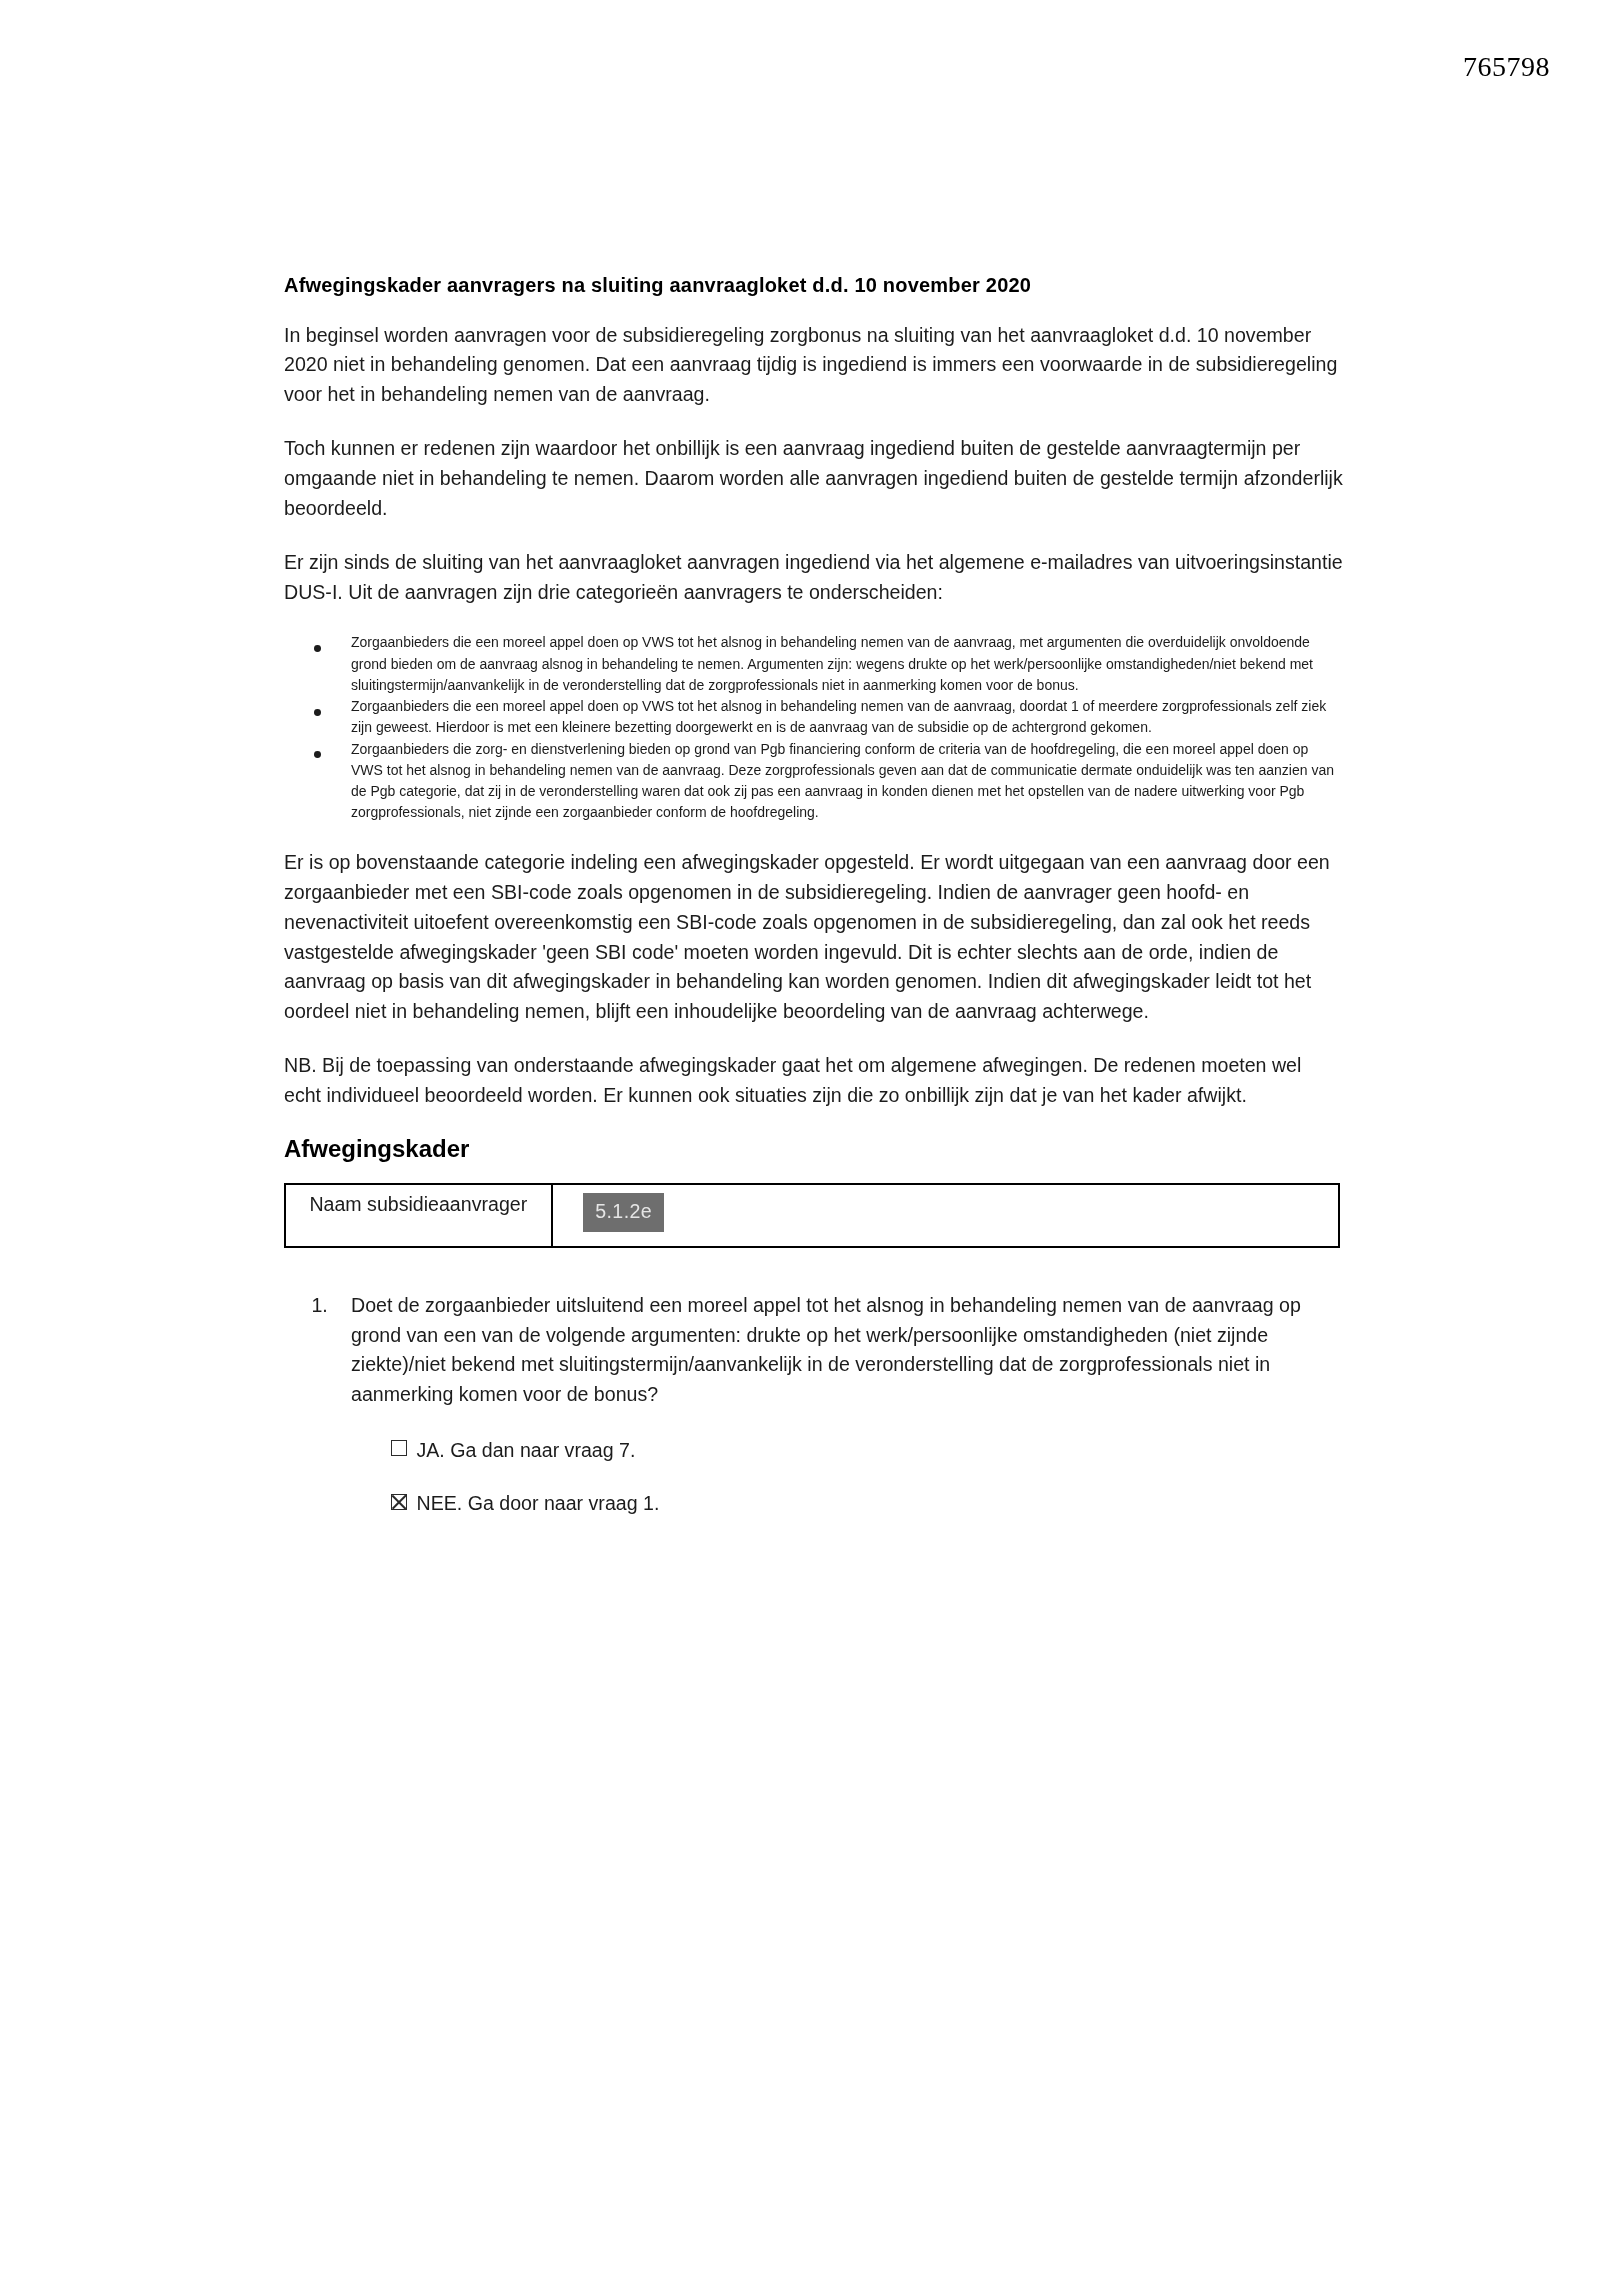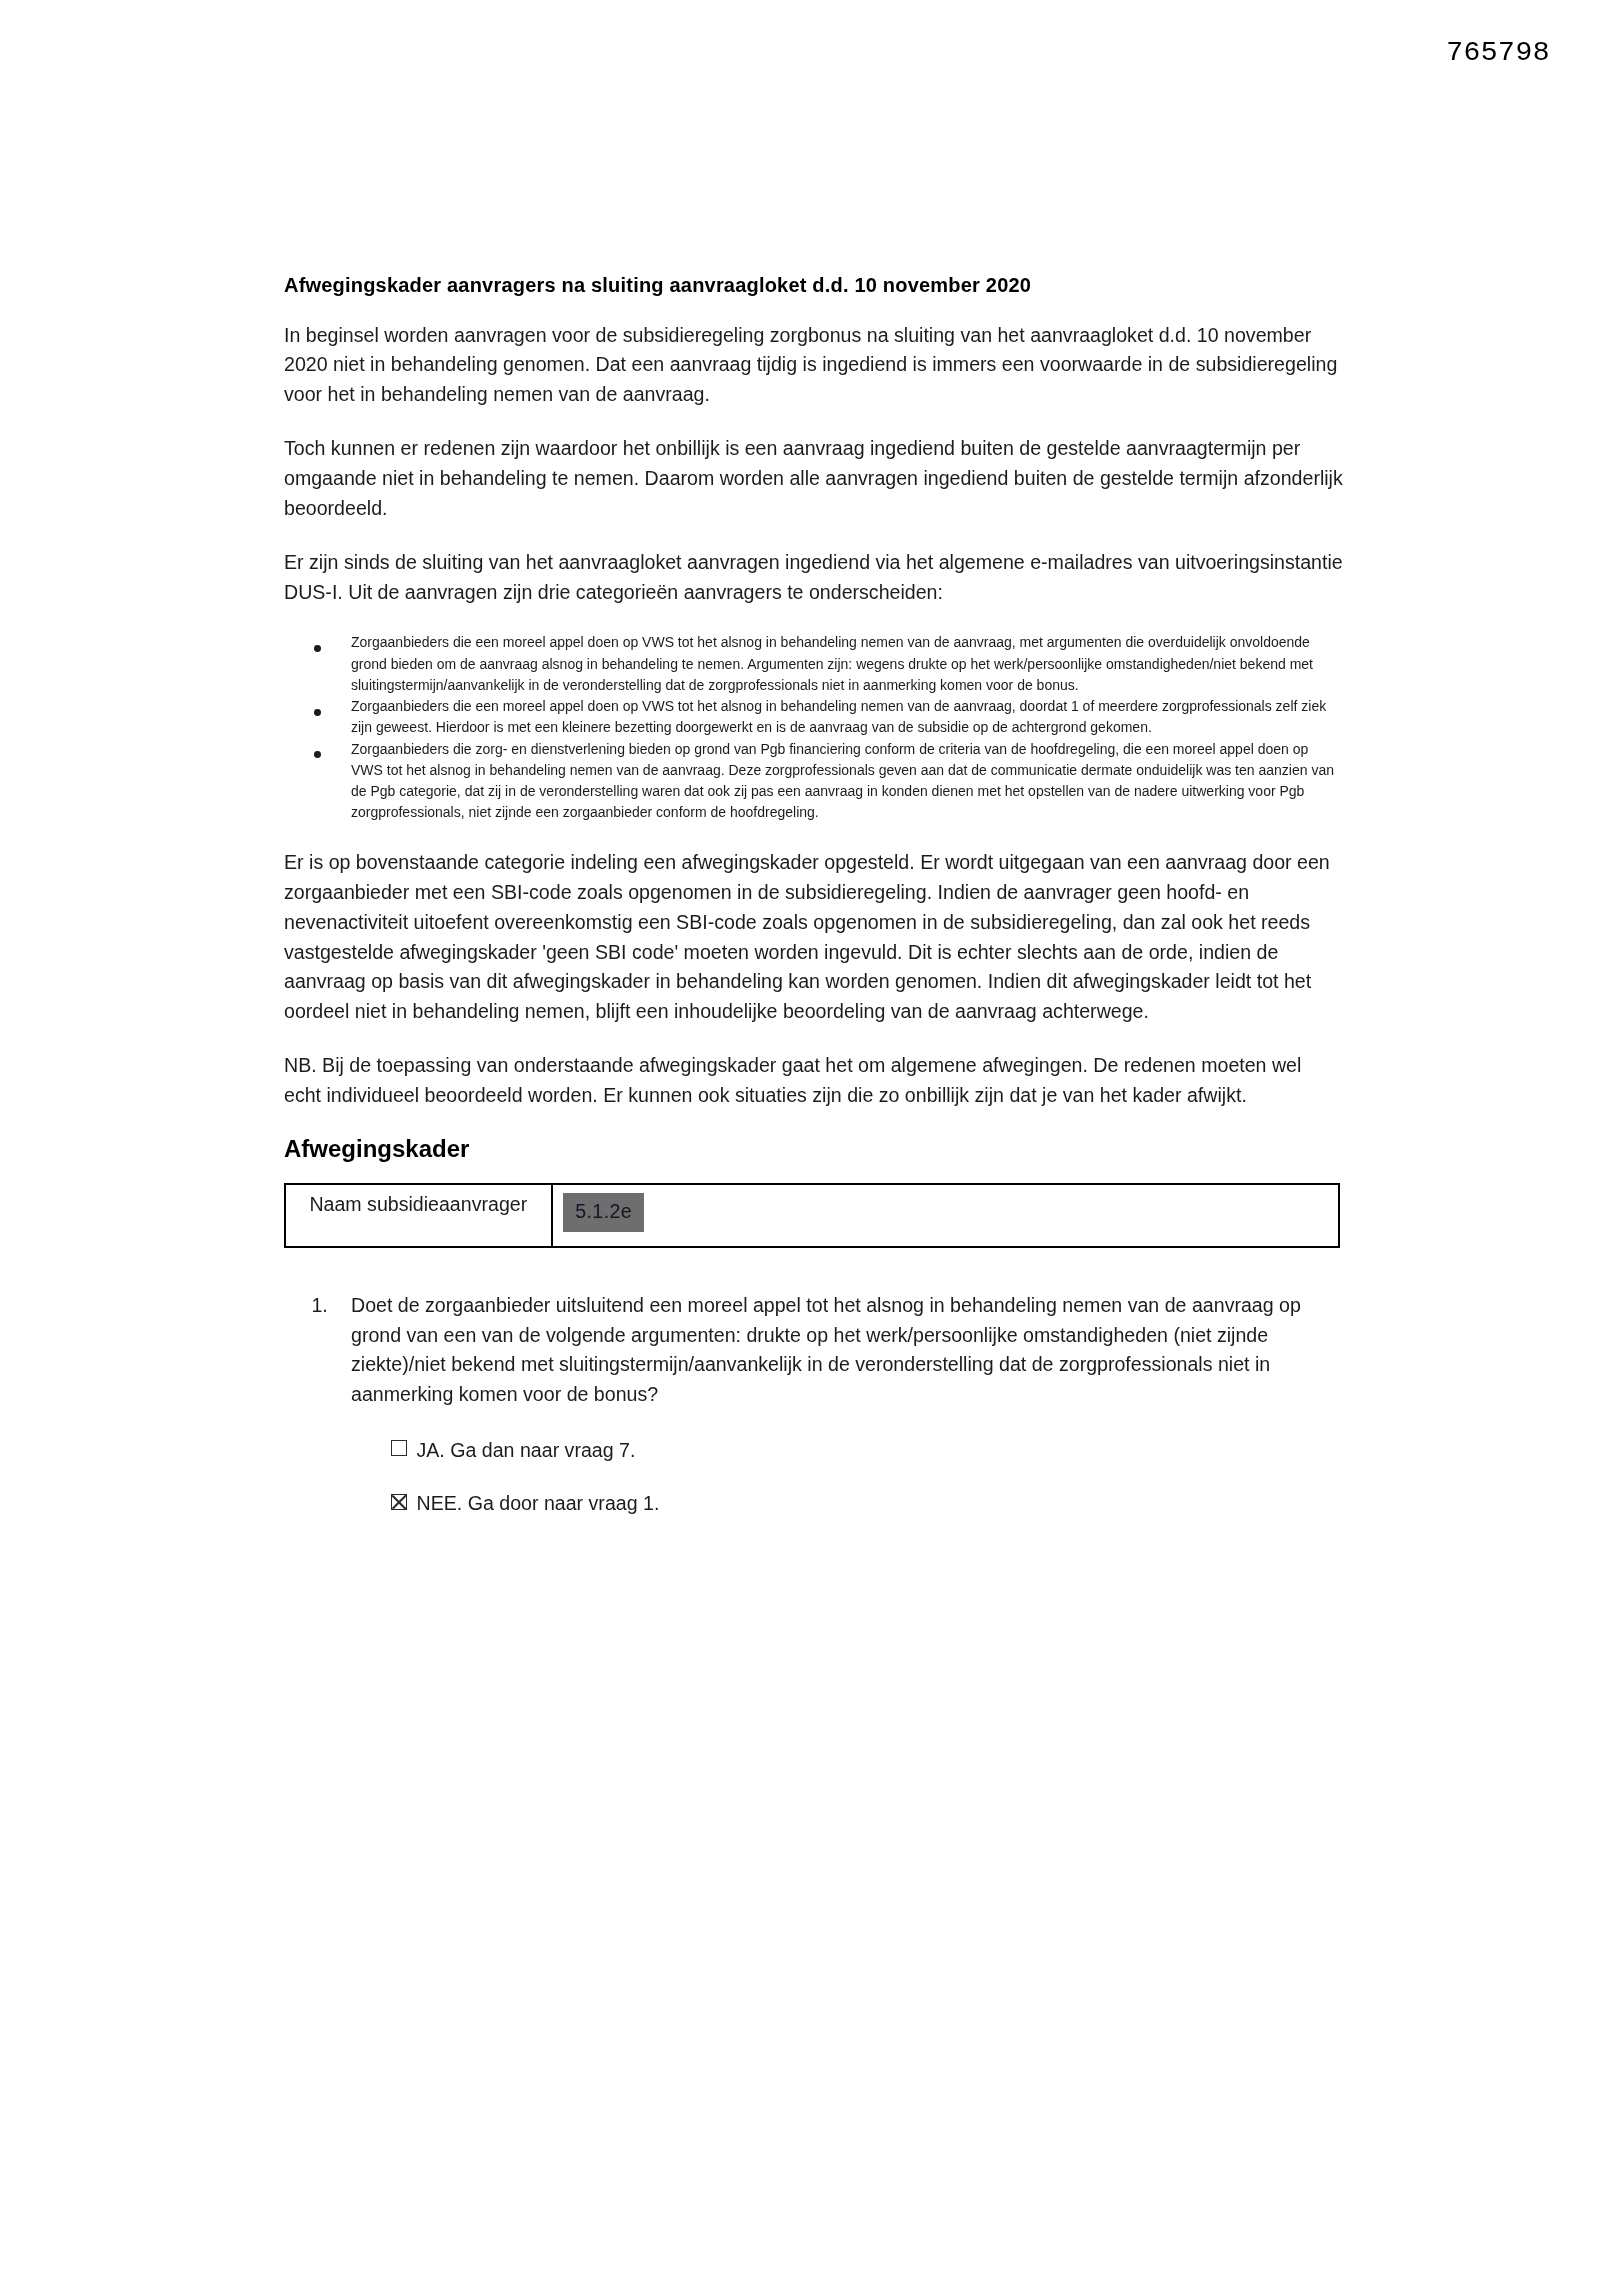--- a/index.html
+++ b/index.html
@@ -16,26 +16,26 @@
     margin: 0 auto;
     overflow: hidden;
     font-family: "Liberation Sans", sans-serif;
     color: #1a1a1a;
     box-sizing: border-box;
   }
 
   
   .doc-stamp {
     position: absolute;
-    top: 37px;
+    top: 51px;
     right: 71px;
     font-size: 28px;
     letter-spacing: 0.5px;
     color: #000000;
-    font-family: Liberation Mono, monospace;
+    font-family: Liberation Serif, serif;
   }
 
   
   .content {
     position: absolute;
     left: 284px;
     top: 272px;
     width: 1059px;
   }
 
@@ -102,25 +102,26 @@
     padding: 7.8px 10.8px 0 10.8px;
     font-size: 19.6px;
     color: #1c1c1c;
   }
   td.label-cell { width: 243px; text-align: center; }
   td.value-cell { padding: 7.8px 9.8px 0 9.8px; }
 
   .redaction {
     display: inline-block;
     background: #6e6e6e;
-    color: #0f172a;
+    color: #e5e5e5;
     font-size: 19.6px;
     line-height: 1.0;
     padding: 8.8px 11.8px 10.8px 11.8px;
     letter-spacing: 0.4px;
+    margin-left: 20px;
   }
 
   
   ol.questions {
     list-style: none;
     margin: 43px 0 0 0;
     padding: 0;
     counter-reset: q;
   }
   ol.questions > li.question-item {

